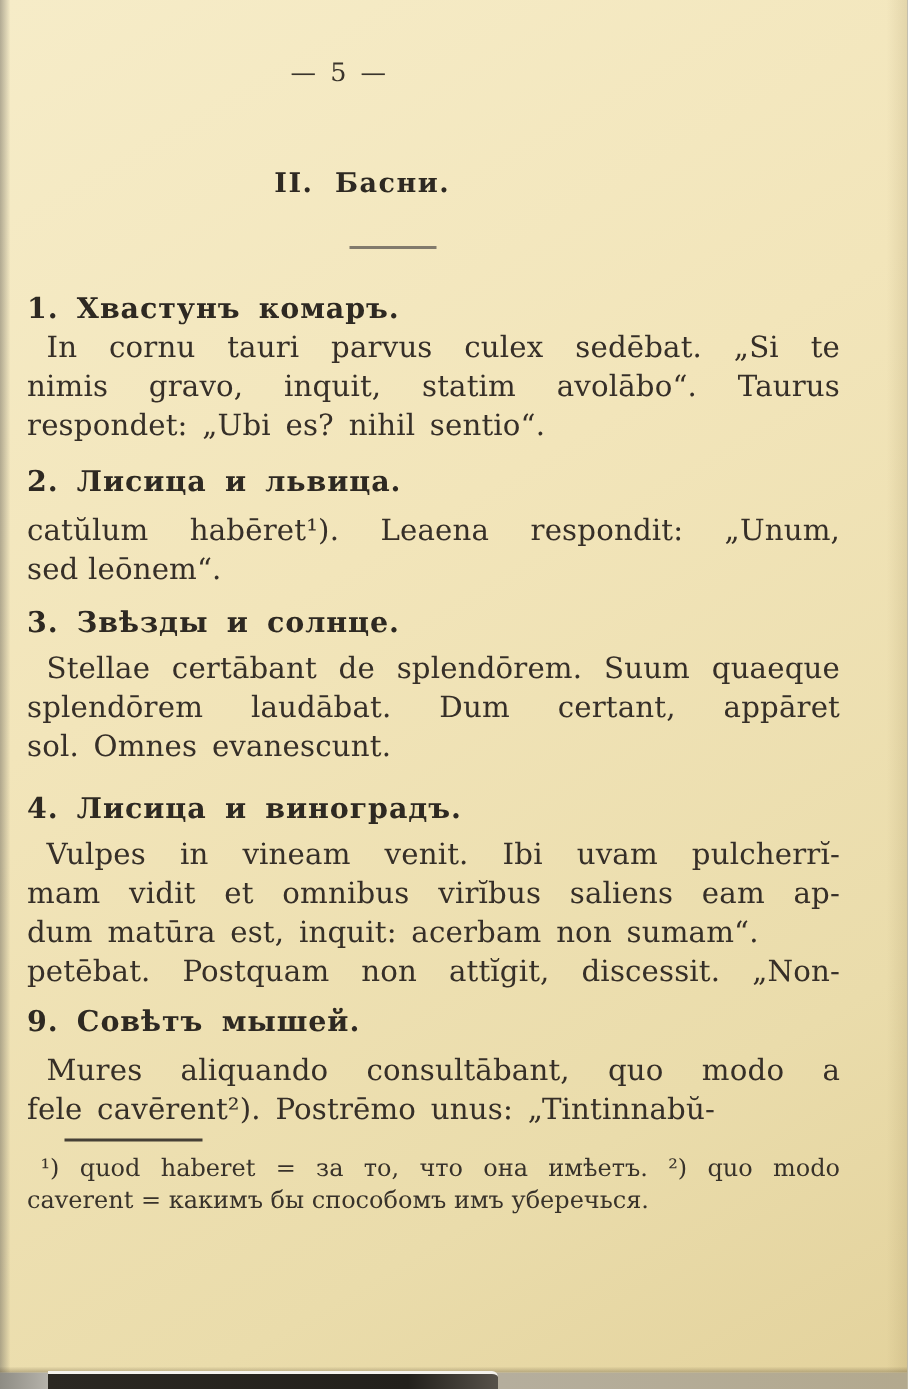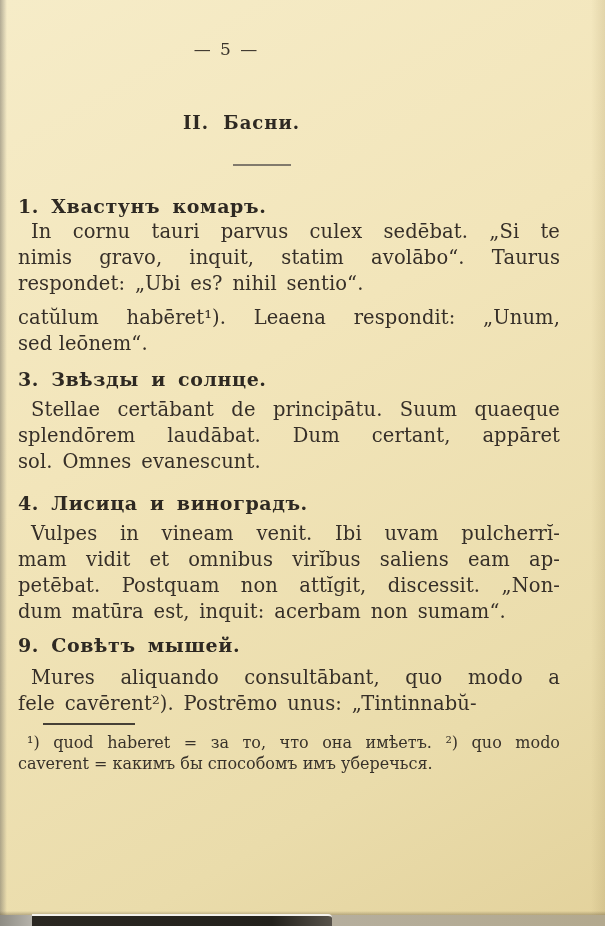--- a/index.html
+++ b/index.html
@@ -103,42 +103,43 @@
     <section class="sec1">
       <h2 class="fable-heading">1. Хвастунъ комаръ.</h2>
       <p class="para">
         <span class="line first just">In cornu tauri parvus culex sedēbat. „Si te</span>
         <span class="line just">nimis gravo, inquit, statim avolābo“. Taurus</span>
         <span class="line loose">respondet: „Ubi es? nihil sentio“.</span>
       </p>
     </section>
 
     <section class="sec2">
+      <h2 class="fable-heading">2. Лисица и львица.</h2>
       <p class="para">
         <span class="line just">catŭlum habēret¹). Leaena respondit: „Unum,</span>
         <span class="line">sed leōnem“.</span>
       </p>
     </section>
 
     <section class="sec3">
       <h2 class="fable-heading">3. Звѣзды и солнце.</h2>
       <p class="para">
-        <span class="line first just">Stellae certābant de principātu. Suum quaeque</span>
+        <span class="line first just">Stellae certābant de splendōrem. Suum quaeque</span>
         <span class="line just">splendōrem laudābat. Dum certant, appāret</span>
         <span class="line loose">sol. Omnes evanescunt.</span>
       </p>
     </section>
 
     <section class="sec4">
       <h2 class="fable-heading">4. Лисица и виноградъ.</h2>
       <p class="para">
         <span class="line first just">Vulpes in vineam venit. Ibi uvam pulcherrĭ-</span>
         <span class="line just">mam vidit et omnibus virĭbus saliens eam ap-</span>
+        <span class="line loose">dum matūra est, inquit: acerbam non sumam“.</span>
         <span class="line just">petēbat. Postquam non attĭgit, discessit. „Non-</span>
-        <span class="line loose">dum matūra est, inquit: acerbam non sumam“.</span>
       </p>
     </section>
 
     <section class="sec5">
       <h2 class="fable-heading">9. Совѣтъ мышей.</h2>
       <p class="para">
         <span class="line first just">Mures aliquando consultābant, quo modo a</span>
         <span class="line loose">fele cavērent²). Postrēmo unus: „Tintinnabŭ-</span>
       </p>
     </section>

